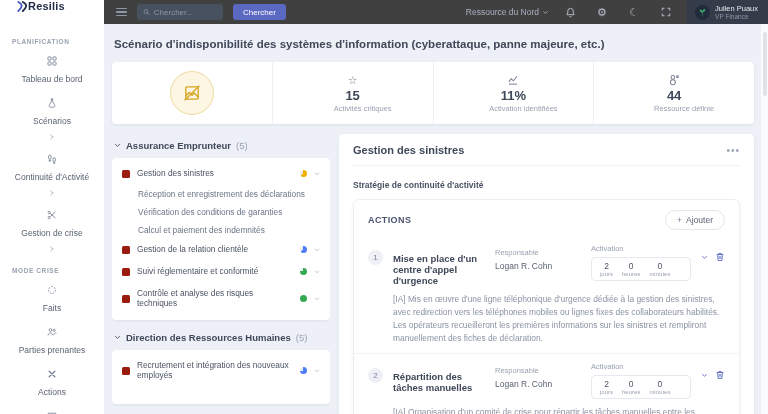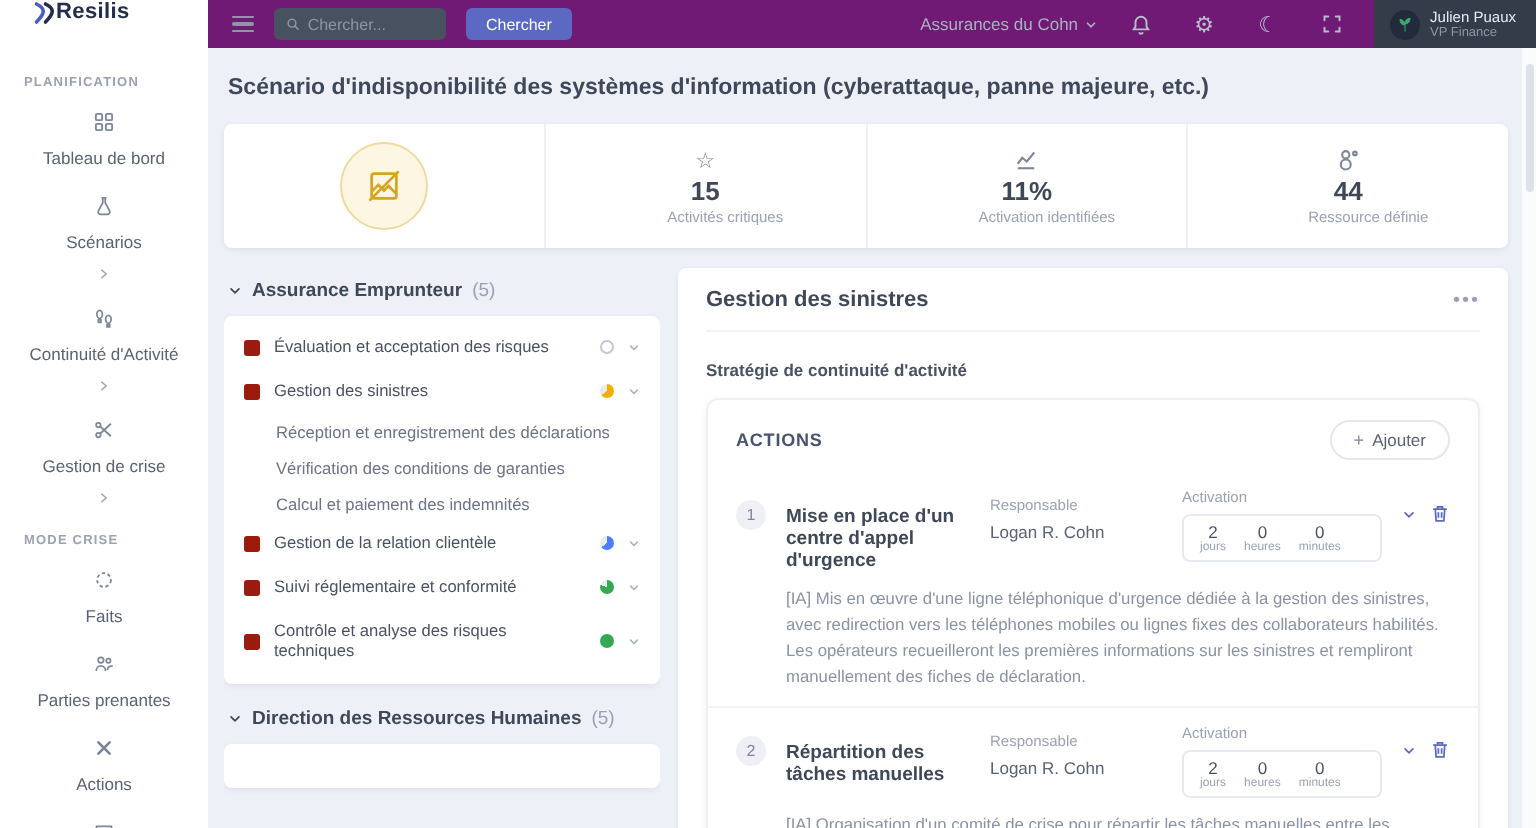--- a/index.html
+++ b/index.html
@@ -3,21 +3,21 @@
 <meta charset="utf-8">
 <style>
   * { box-sizing: border-box; margin: 0; padding: 0; }
   html,body { width:768px; height:414px; overflow:hidden; }
   body { font-family:"Liberation Sans", sans-serif; background:#eef0f7; color:#3f4859; }
 
   
   .topbar { height:24px; display:flex; }
   .logo-area { width:104px; background:#fff; display:flex; gap:0; padding-left:16px; }
   .logo-text { font-size:11px; font-weight:bold; color:#232c49; letter-spacing:.2px; }
-  .topbar-main { flex:1; background:#701a75; display:flex; align-items:center; gap:10px; padding-left:12px; }
+  .topbar-main { flex:1; background:#404040; display:flex; align-items:center; gap:10px; padding-left:12px; }
   .hamburger { display:flex; flex-direction:column; gap:2px; cursor:pointer; }
   .hamburger span { width:11px; height:1.6px; background:#8e97a8; border-radius:1px; }
   .search-box { background:#48515f; border-radius:3px; height:16px; display:flex; align-items:center; gap:4px; padding:0 6px; width:86px; }
   .search-box input { background:transparent; border:0; outline:none; color:#cdd3dd; font-size:8px; width:100%; font-family:inherit; }
   .search-box input::placeholder { color:#8d96a6; }
   .btn-chercher { border:0; border-radius:3px; height:16px; padding:0 10px; color:#fff; font-size:8px; font-family:inherit; cursor:pointer; }
   .tb-spacer { flex:1; }
   .org { display:flex; align-items:center; gap:3px; font-size:8.5px; color:#a9b1c0; cursor:pointer; }
   .tb-icon { width:22px; height:24px; display:flex; align-items:center; justify-content:center; color:#b6bdca; cursor:pointer; font-size:11px; }
   .user-chip { background:#343c4a; height:24px; display:flex; align-items:center; gap:5px; padding:0 10px 0 8px; cursor:pointer; }
@@ -110,21 +110,21 @@
     <div class="search-box">
       <svg width="8" height="8" viewBox="0 0 16 16">
         <circle cx="7" cy="7" r="4.5" fill="none" stroke="#8d96a6" stroke-width="1.8"></circle>
         <line x1="10.5" y1="10.5" x2="14" y2="14" stroke="#8d96a6" stroke-width="1.8" stroke-linecap="round"></line>
       </svg>
       <input placeholder="Chercher..." style="">
     </div>
     <button class="btn-chercher" style="background: rgb(91, 105, 194);">Chercher</button>
     <div class="tb-spacer"></div>
     <div class="org">
-      <span>Assurances du Cohn</span>
+      <span>Ressource du Nord</span>
       <svg width="7" height="7" viewBox="0 0 16 16">
         <path d="M4 6l4 4 4-4" fill="none" stroke="#a9b1c0" stroke-width="2" stroke-linecap="round"></path>
       </svg>
     </div>
     <div class="tb-icon">
       <svg width="11" height="11" viewBox="0 0 16 16">
           <path d="M8 2a4 4 0 0 1 4 4v3l1.3 2.2H2.7L4 9V6a4 4 0 0 1 4-4z" fill="none" stroke="#b6bdca" stroke-width="1.4"></path>
           <path d="M6.6 13.4a1.5 1.5 0 0 0 2.8 0" fill="none" stroke="#b6bdca" stroke-width="1.4"></path>
         </svg>
     </div>
@@ -282,28 +282,20 @@
           <svg width="7" height="7" viewBox="0 0 16 16">
               <path d="M3.5 5.5L8 10l4.5-4.5" fill="none" stroke="#3f4859" stroke-width="2" stroke-linecap="round"></path>
             </svg>
           <span class="group-title">Assurance Emprunteur</span>
           <span class="group-count">(5)</span>
         </div>
 
         <div class="group-card">
           <div class="act-row">
             <span class="sq" style="background: rgb(155, 27, 14);"></span>
-            <span class="act-label">Évaluation et acceptation des risques</span>
-            <span class="pie" style="border: 1.5px solid rgb(195, 201, 212);"></span>
-            <svg width="6" height="6" viewBox="0 0 16 16">
-                <path d="M3.5 5.5L8 10l4.5-4.5" fill="none" stroke="#a8afbc" stroke-width="2" stroke-linecap="round"></path>
-              </svg>
-          </div>
-          <div class="act-row">
-            <span class="sq" style="background: rgb(155, 27, 14);"></span>
             <span class="act-label">Gestion des sinistres</span>
             <span class="pie" style="background: conic-gradient(rgb(239, 177, 0) 234deg, rgb(233, 235, 241) 0deg);"></span>
             <svg width="6" height="6" viewBox="0 0 16 16">
                 <path d="M3.5 5.5L8 10l4.5-4.5" fill="none" stroke="#a8afbc" stroke-width="2" stroke-linecap="round"></path>
               </svg>
           </div>
           <div class="sub-row">Réception et enregistrement des déclarations</div>
           <div class="sub-row">Vérification des conditions de garanties</div>
           <div class="sub-row">Calcul et paiement des indemnités</div>
           <div class="act-row">
@@ -334,20 +326,28 @@
 
         <div class="group-header">
           <svg width="7" height="7" viewBox="0 0 16 16">
               <path d="M3.5 5.5L8 10l4.5-4.5" fill="none" stroke="#3f4859" stroke-width="2" stroke-linecap="round"></path>
             </svg>
           <span class="group-title">Direction des Ressources Humaines</span>
           <span class="group-count">(5)</span>
         </div>
 
         <div class="group-card">
+          <div class="act-row">
+            <span class="sq" style="background: rgb(155, 27, 14);"></span>
+            <span class="act-label">Recrutement et intégration des nouveaux employés</span>
+            <span class="pie" style="background: conic-gradient(rgb(79, 125, 249) 252deg, rgb(233, 235, 241) 0deg);"></span>
+            <svg width="6" height="6" viewBox="0 0 16 16">
+                <path d="M3.5 5.5L8 10l4.5-4.5" fill="none" stroke="#a8afbc" stroke-width="2" stroke-linecap="round"></path>
+              </svg>
+          </div>
           <div class="act-row">
             
             
             
             
           </div>
 
         </div>
       </div>
 

